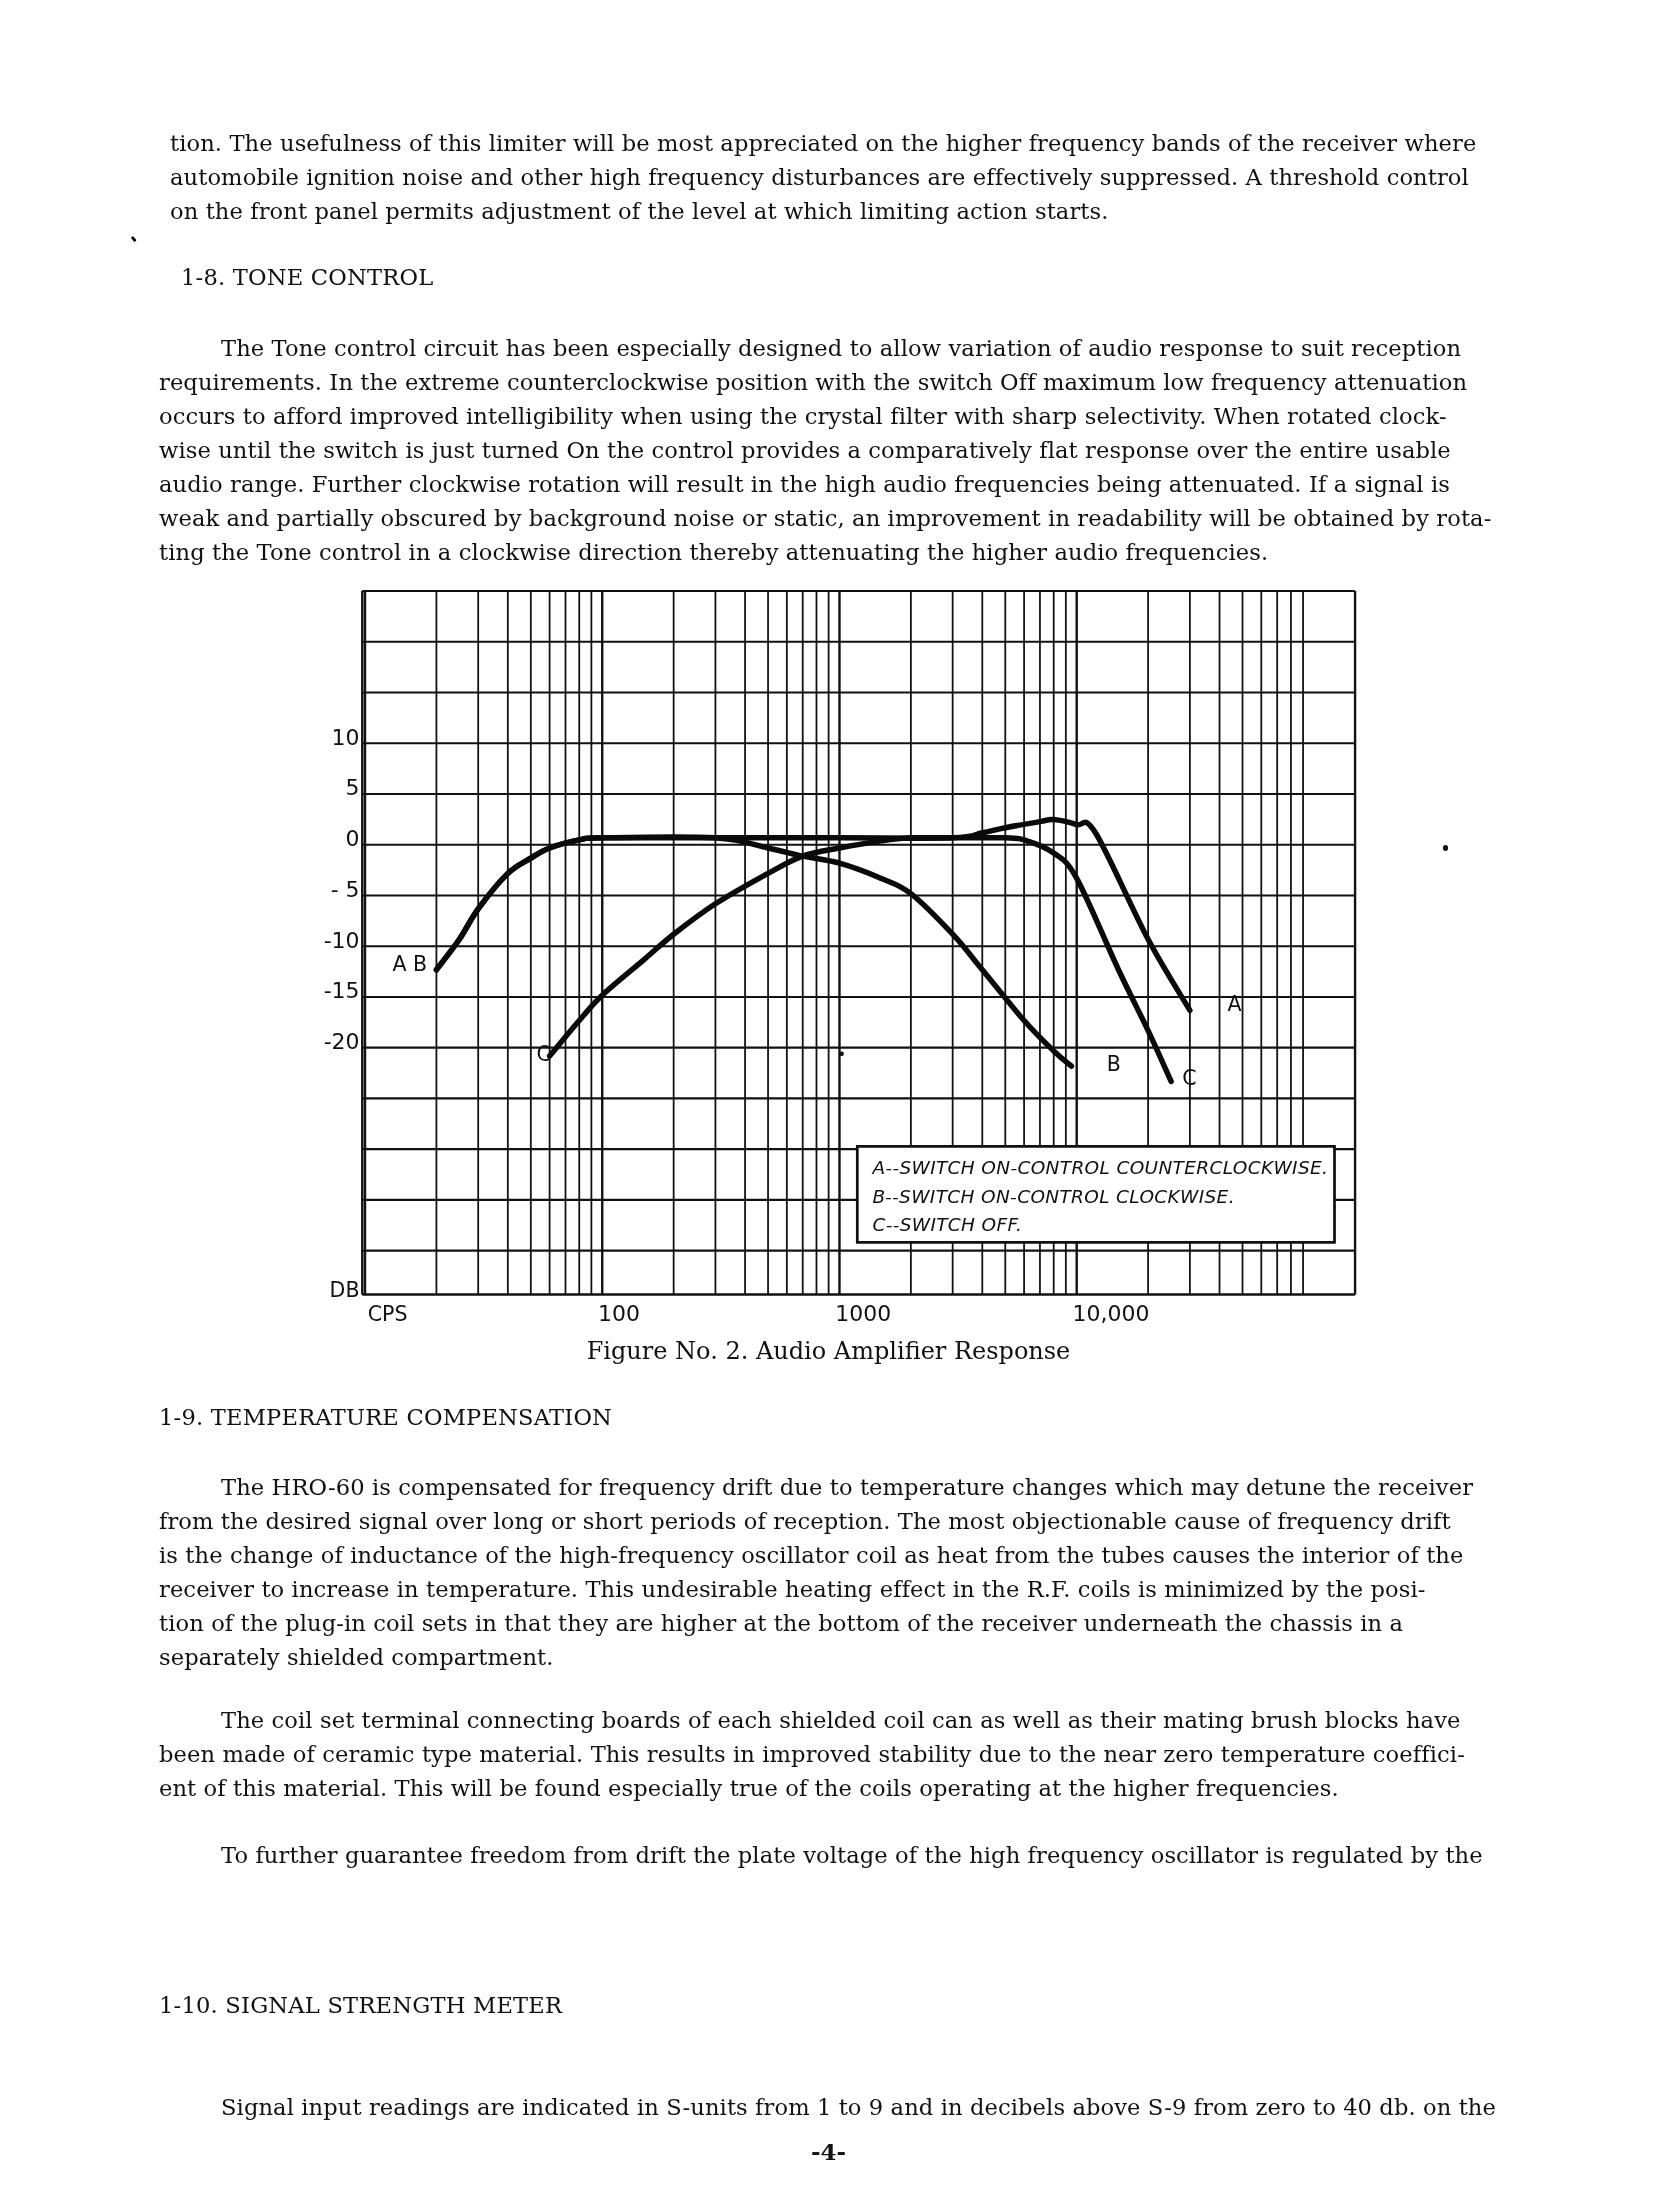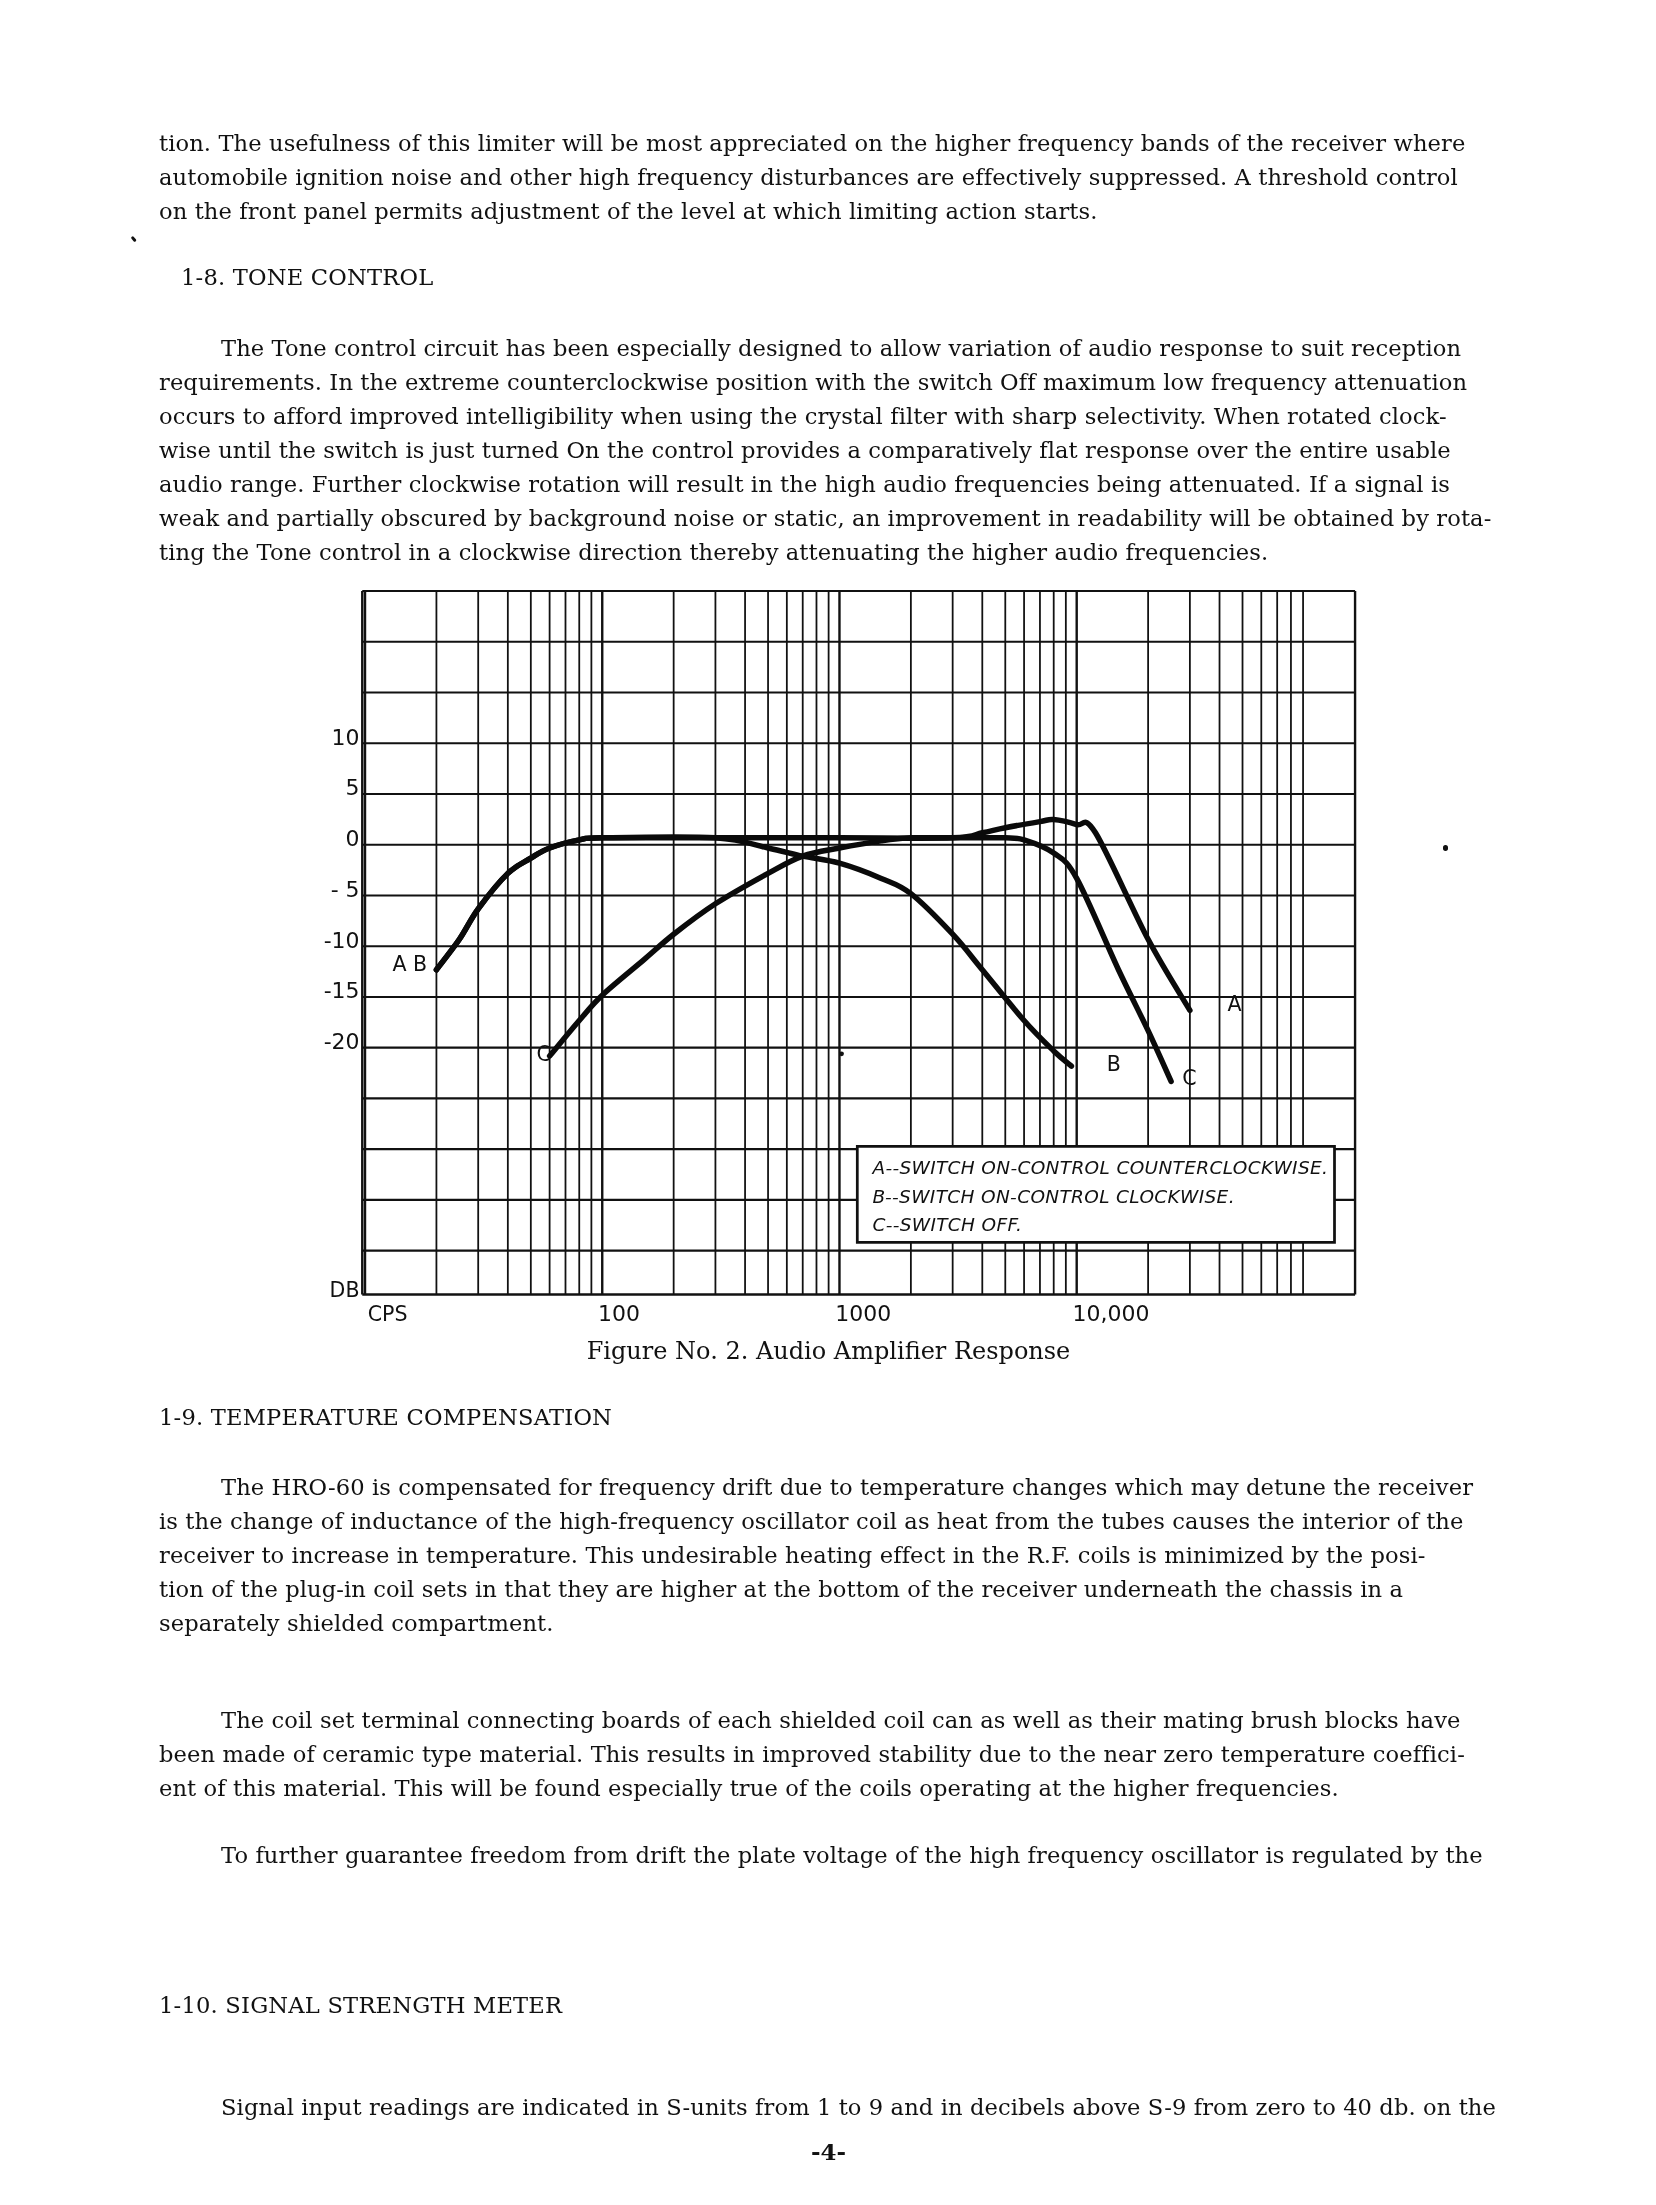--- a/index.html
+++ b/index.html
@@ -18,21 +18,21 @@
   .pagenum { position: absolute; left: 0; width: 1657px; text-align: center; top: 2138px;
              font-size: 23px; font-weight: bold; }
   .speck { position: absolute; background: #111; border-radius: 50%; }
   svg text { font-family: "DejaVu Sans", "Liberation Sans", sans-serif; }
 </style>
 </head>
 <body>
 
 <div class="page">
 
-  <p class="para" style="top:126px;">
+  <p class="para" style="top:126px;margin-left:11px;">
     <span class="ln">tion.  The usefulness of this limiter will be most appreciated on the higher frequency bands of the receiver where</span>
     <span class="ln">automobile ignition noise and other high frequency disturbances are effectively suppressed.  A threshold control</span>
     <span class="ln">on the front panel permits adjustment of the level at which limiting action starts.</span>
   </p>
   <div class="speck" style="left:132px;top:236px;width:3.4px;height:5.5px;border-radius:1.4px;transform:rotate(-40deg);"></div>
 
   <h2 class="heading" style="top:264px;margin-left:22px;">1-8.  TONE CONTROL</h2>
   <p class="para indent" style="top:331px;">
     <span class="ln">The Tone control circuit has been especially designed to allow variation of audio response to suit reception</span>
     <span class="ln">requirements.  In the extreme counterclockwise position with the switch Off maximum low frequency attenuation</span>
@@ -126,20 +126,21 @@
 
   <div class="speck" style="left:1443px;top:845px;width:4.8px;height:5.5px;"></div>
 
   <div class="caption">
     <span>Figure No. 2.  Audio Amplifier Response</span>
   </div>
 
   <h2 class="heading" style="top:1404px;">1-9.  TEMPERATURE COMPENSATION</h2>
   <p class="para indent" style="top:1470px;">
     <span class="ln">The HRO-60 is compensated for frequency drift due to temperature changes which may detune the receiver</span>
+    <span class="ln">from the desired signal over long or short periods of reception.  The most objectionable cause of frequency drift</span>
     <span class="ln">is the change of inductance of the high-frequency oscillator coil as heat from the tubes causes the interior of the</span>
     <span class="ln">receiver to increase in temperature.  This undesirable heating effect in the R.F. coils is minimized by the posi-</span>
     <span class="ln">tion of the  plug-in coil sets in that they are higher at the bottom of the receiver underneath the chassis in a</span>
     <span class="ln">separately shielded compartment.</span>
   </p>
   <p class="para indent" style="top:1703px;">
     <span class="ln">The coil set terminal connecting boards of each shielded coil can as well as their mating brush blocks have</span>
     <span class="ln">been made of ceramic type material.  This results in improved stability due to the near zero temperature coeffici-</span>
     <span class="ln">ent of this material.  This will be found especially true of the coils operating at the higher frequencies.</span>
   </p>

